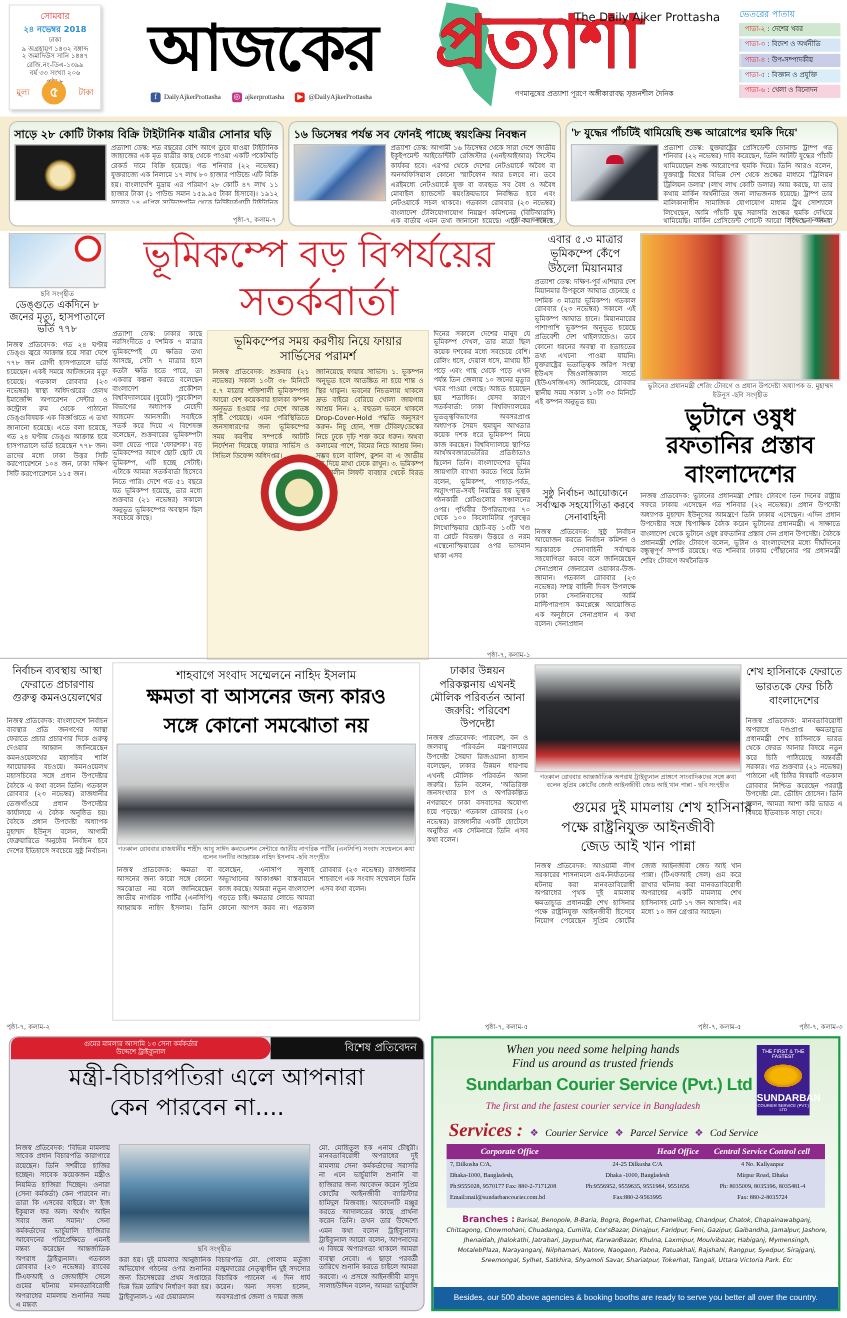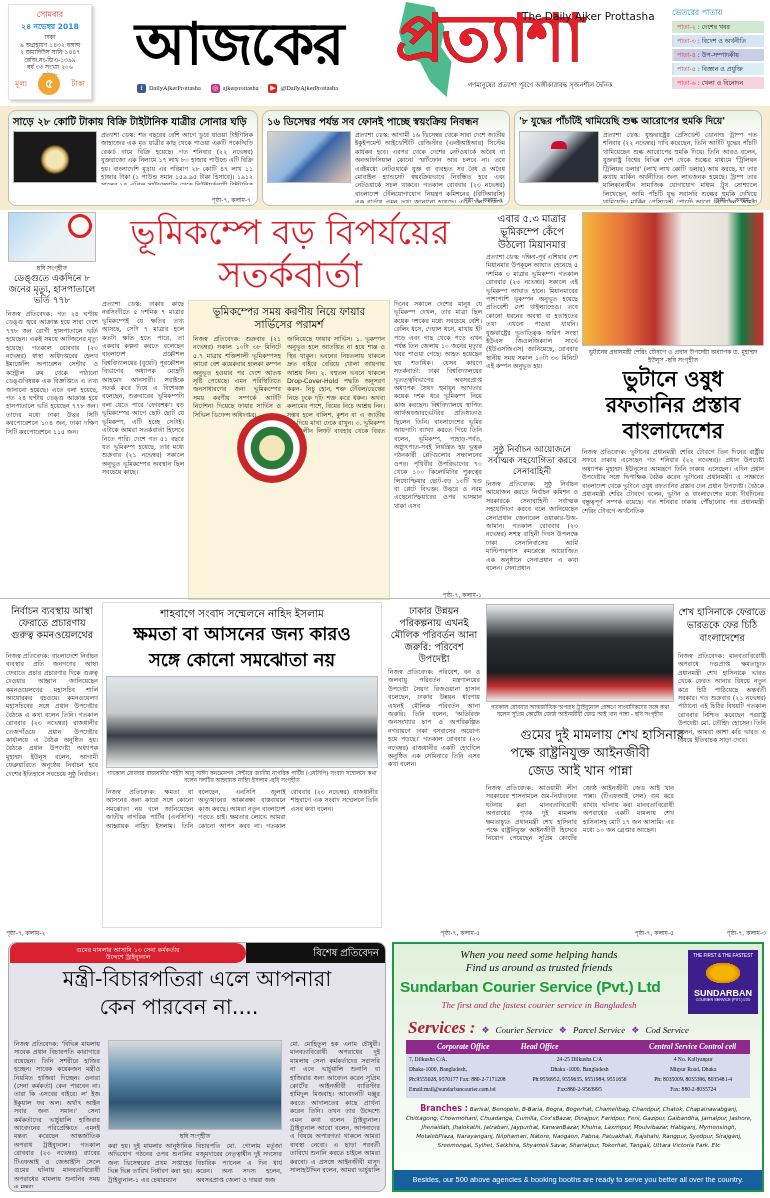--- a/index.html
+++ b/index.html
@@ -164,40 +164,40 @@
 <div class="abs txt" style="left:14px;top:1040px;width:86px;height:148px">নিজস্ব প্রতিবেদক: 'বিভিন্ন মামলায় সাবেক প্রধান বিচারপতি কারাগারে রয়েছেন। তিনি সশরীরে হাজির হচ্ছেন। সাবেক কয়েকজন মন্ত্রীও নিয়মিত হাজিরা দিচ্ছেন। ওনারা (সেনা কর্মকর্তা) কেন পারবেন না। তারা কি এসবের বাইরে। ল' ইজ ইকুয়াল ফর অল। অর্থাৎ আইন সবার জন্য সমান।' সেনা কর্মকর্তাদের ভার্চুয়ালি হাজিরার আবেদনের পরিপ্রেক্ষিতে এমনই মন্তব্য করেছেন আন্তর্জাতিক অপরাধ ট্রাইব্যুনাল। গতকাল রোববার (২৩ নভেম্বর) র‌্যাবের টিএফআই ও জেআইসি সেলে গুমের ঘটনায় মানবতাবিরোধী অপরাধের মামলায় শুনানির সময় এ মন্তব্য</div>
 <div class="abs photo" style="left:108px;top:1040px;width:174px;height:90px;background:linear-gradient(180deg,#d7dbdd,#5f8fb0 40%,#2d5573 70%,#8fa8b8)"></div>
 <div class="abs cap" style="left:108px;top:1132px;width:174px">ছবি সংগৃহীত</div>
 <div class="abs txt" style="left:108px;top:1142px;width:84px;height:46px">করা হয়। দুই মামলার আনুষ্ঠানিক অভিযোগ গঠনের ওপর শুনানির জন্য ডিসেম্বরের প্রথম সপ্তাহের ভিন্ন ভিন্ন তারিখ নির্ধারণ করা হয়। ট্রাইব্যুনাল-১ এর চেয়ারম্যান</div>
 <div class="abs txt" style="left:196px;top:1142px;width:86px;height:46px">বিচারপতি মো. গোলাম মর্তূজা মজুমদারের নেতৃত্বাধীন দুই সদস্যের বিচারিক প্যানেল এ দিন ধার্য করেন। অন্য সদস্য হলেন, অবসরপ্রাপ্ত জেলা ও দায়রা জজ</div>
 <div class="abs txt" style="left:290px;top:1040px;width:90px;height:148px">মো. মোহিতুল হক এনাম চৌধুরী। মানবতাবিরোধী অপরাধের দুই মামলায় সেনা কর্মকর্তাদের সরাসরি না এনে ভার্চুয়ালি শুনানি বা হাজিরার জন্য আবেদন করেন সুপ্রিম কোর্টের আইনজীবী ব্যারিস্টার হামিদুল মিজবাহ। আবেদনটি মঞ্জুর করতে আদালতের কাছে প্রার্থনা করেন তিনি। তখন তার উদ্দেশ্যে এমন কথা বলেন ট্রাইব্যুনাল। ট্রাইব্যুনাল আরো বলেন, আপনাদের এ বিষয়ে অপারগতা থাকলে আমরা ব্যবস্থা নেবো। এ ছাড়া পরবর্তী তারিখে শুনানি করতে চাইলে আমরা করবো। এ প্রসঙ্গে আইনজীবী মাসুদ সালাহউদ্দিন বলেন, আমরা ভার্চুয়ালি</div>
 
 <div class="abs" style="left:392px;top:942px;width:372px;height:250px;border:2px solid #1a9a46;background:linear-gradient(#dff0d9,#eef6ea 40%,#fff)">
   <div class="abs" style="left:0;top:17px;width:290px;text-align:center;font-family:'Liberation Serif',serif;font-style:italic;font-size:11px;line-height:13px;color:#111">Find us around as trusted friends</div>
   <div class="abs" style="left:0;top:4px;width:290px;text-align:center;font-family:'Liberation Serif',serif;font-style:italic;font-size:11px;line-height:13px;color:#111">When you need some helping hands</div>
-  <div class="abs" style="left:6px;top:34px;width:284px;text-align:left;font-family:'Liberation Sans',sans-serif;font-weight:bold;font-size:15.5px;color:#1f9a3e;letter-spacing:-.3px">Sundarban Courier Service (Pvt.) Ltd</div>
+  <div class="abs" style="left:6px;top:34px;width:284px;text-align:right;font-family:'Liberation Sans',sans-serif;font-weight:bold;font-size:15.5px;color:#1f9a3e;letter-spacing:-.3px">Sundarban Courier Service (Pvt.) Ltd</div>
   <div class="abs" style="left:0;top:56px;width:290px;text-align:center;font-family:'Liberation Serif',serif;font-style:italic;font-size:9px;color:#b0246e">The first and the fastest courier service in Bangladesh</div>
-  <div class="abs" style="left:294px;top:6px;width:70px;height:64px;background:#3c1f8c;color:#fff;text-align:center;font-family:'Liberation Sans',sans-serif">
+  <div class="abs" style="left:294px;top:6px;width:48px;height:64px;background:#3c1f8c;color:#fff;text-align:center;font-family:'Liberation Sans',sans-serif">
     <div style="font-size:4.6px;margin-top:3px">THE FIRST &amp; THE FASTEST</div>
     <div style="margin:3px auto;width:40px;height:24px;background:radial-gradient(ellipse,#f5b400 40%,#d78a00 60%,transparent 62%)"></div>
     <div style="font-size:9px;font-weight:bold">SUNDARBAN</div>
     <div style="font-size:3.8px">COURIER SERVICE (PVT.) LTD</div>
   </div>
   <div class="abs" style="left:14px;top:74px;width:350px;display:flex;align-items:baseline;gap:6px;font-family:'Liberation Serif',serif">
     <span style="color:#b01e2e;font-weight:bold;font-style:italic;font-size:17px">Services :</span>
     <span style="color:#7b2f8f;font-size:9px">❖</span>
       <span style="font-style:italic;font-size:9px">Courier Service</span>
     <span style="color:#7b2f8f;font-size:9px">❖</span>
       <span style="font-style:italic;font-size:9px">Parcel Service</span>
     <span style="color:#7b2f8f;font-size:9px">❖</span>
       <span style="font-style:italic;font-size:9px">Cod Service</span>
   </div>
   <div class="abs" style="left:12px;top:96px;width:344px;height:14px;background:#8e2b8a;display:flex;color:#fff;font-family:'Liberation Serif',serif;font-style:italic;font-weight:bold;font-size:7.6px;line-height:14px">
     <div style="flex:1;text-align:center">Corporate Office</div>
-    <div style="flex:1;text-align:left">Head Office</div>
+    <div style="flex:1;text-align:right">Head Office</div>
     <div style="flex:1;text-align:center">Central Service Control cell</div>
   </div>
   <div class="abs" style="left:12px;top:110px;width:344px;height:44px;background:#d7dbed;display:flex;font-family:'Liberation Serif',serif;font-size:5.6px;line-height:10px;color:#111">
     <div style="flex:1;padding-left:3px">
       <div>7, Dilkusha C/A,</div>
       <div>Dhaka-1000, Bangladesh,</div>
       <div>Ph:9555028, 9570177 Fax: 880-2-7171208</div>
       <div>Email:mail@sundarbancourier.com.bd</div>
     </div>
     <div style="flex:1;text-align:center">

